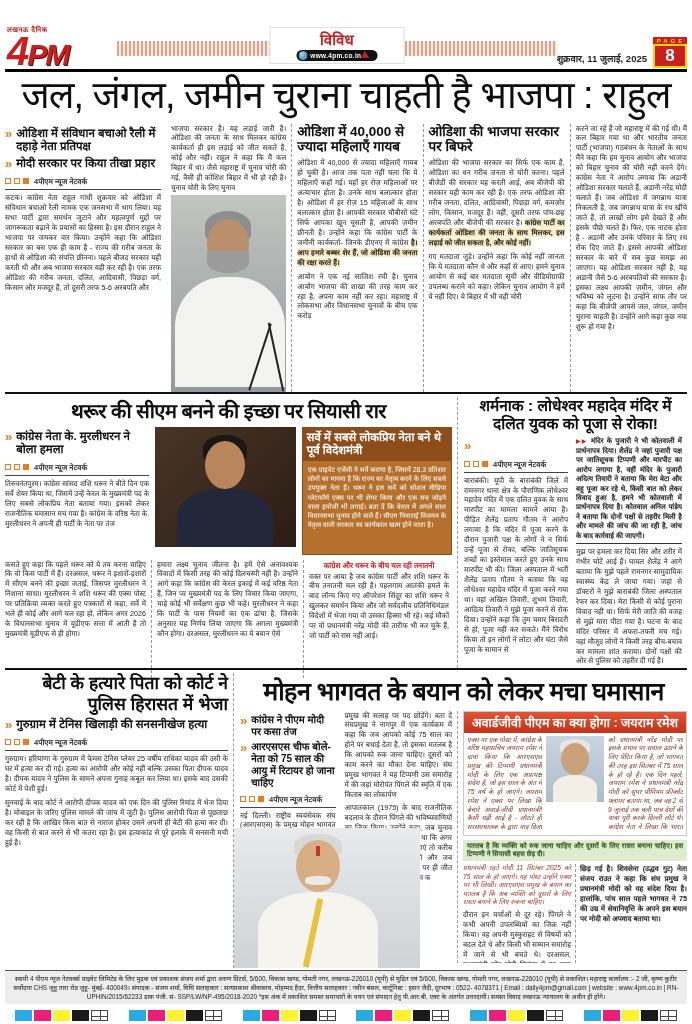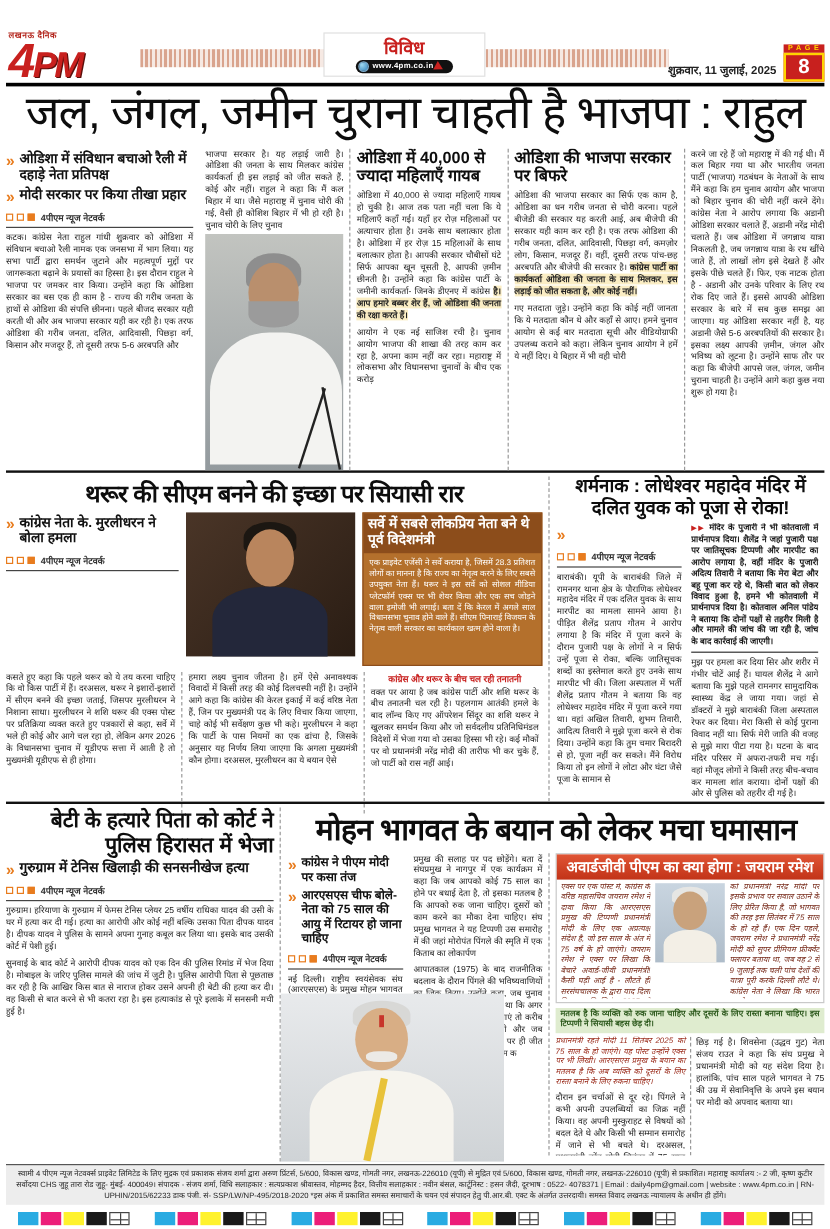--- a/index.html
+++ b/index.html
@@ -112,21 +112,21 @@
   .bh-c1 { width:100px; padding-right:4px; }
   .bh-c2 { width:118px; padding:0 5px; }
   .bh-c3 { width:230px; padding-left:5px; display:flex; flex-direction:column; }
   .jr-box { border:1px solid #c9c9c9; }
   .jr-title { background:linear-gradient(#e05535,#c23318); color:#fff; font-weight:900; font-size:12.5px; text-align:center; padding:2px 3px; }
   .jr-body { display:flex; gap:4px; padding:3px; }
   .jr-txt { flex:1; font-size:6.6px; line-height:1.33; text-align:justify; color:#7a2f1f; font-style:italic; }
   .green-strip { background:#dfeccf; color:#2f5b1f; font-size:6.8px; font-weight:bold; line-height:1.3; padding:2px 4px; margin:4px 0 3px; text-align:justify; }
   .bh-bottom { display:flex; flex:1; }
   .bh-bl { width:112px; padding-right:4px; }
-  .bh-br { width:112px; padding-left:4px; }
+  .bh-br { width:112px; padding-left:4px;font-weight:bold; }
   .red-note { color:#9c2f1f; font-size:6.6px; font-style:italic; line-height:1.3; text-align:justify; margin-bottom:3px; }
 
   
   .footer-box { border-top:1.5px solid #555; background:#ededed; margin-top:2px; padding:3px 6px; }
   .footer-txt { font-size:6.4px; line-height:1.45; text-align:center; color:#222; }
   .cmyk-bars { display:flex; justify-content:space-between; padding:6px 10px 0; }
   .cmyk-group { display:flex; gap:2px; }
   .cmyk-cell { width:17px; height:11px; display:inline-block; }
   .cmyk-cell.reg { background:#fff; border:1px solid #444; position:relative; }
   .cmyk-cell.reg::before { content:""; position:absolute; left:50%; top:0; bottom:0; width:1px; background:#444; }
@@ -222,20 +222,21 @@
           <div class="bullet">
               <span class="chev">»</span>
               <span class="bullet-text">कांग्रेस नेता के. मुरलीधरन ने बोला हमला</span>
             </div>
           <div class="byline">
               <span class="sq"></span>
               <span class="sq"></span>
               <span class="sq f"></span>
               <span class="byline-text">4पीएम न्यूज नेटवर्क</span>
             </div>
+          <p class="body-txt">तिरुवनंतपुरम। कांग्रेस सांसद शशि थरूर ने बीते दिन एक सर्वे शेयर किया था, जिसमें उन्हें केरल के मुख्यमंत्री पद के लिए सबसे लोकप्रिय नेता बताया गया। इसको लेकर राजनीतिक घमासान मच गया है। कांग्रेस के वरिष्ठ नेता के. मुरलीधरन ने अपनी ही पार्टी के नेता पर तंज</p>
         </div>
         <div class="photo ph-tharoor">
           <div class="hair"></div>
           <div class="head"></div>
           <div class="torso"></div>
         </div>
         <div class="th-box">
           <div class="th-box-title">सर्वे में सबसे लोकप्रिय नेता बने थे पूर्व विदेशमंत्री</div>
           <p class="th-box-body clip">एक प्राइवेट एजेंसी ने सर्वे कराया है, जिसमें 28.3 प्रतिशत लोगों का मानना है कि राज्य का नेतृत्व करने के लिए सबसे उपयुक्त नेता हैं। थरूर ने इस सर्वे को सोशल मीडिया प्लेटफॉर्म एक्स पर भी शेयर किया और एक सच जोड़ने वाला इमोजी भी लगाई। बता दें कि केरल में अगले साल विधानसभा चुनाव होने वाले हैं। सीएम पिनाराई विजयन के नेतृत्व वाली सरकार का कार्यकाल खत्म होने वाला है।</p>
         </div>

